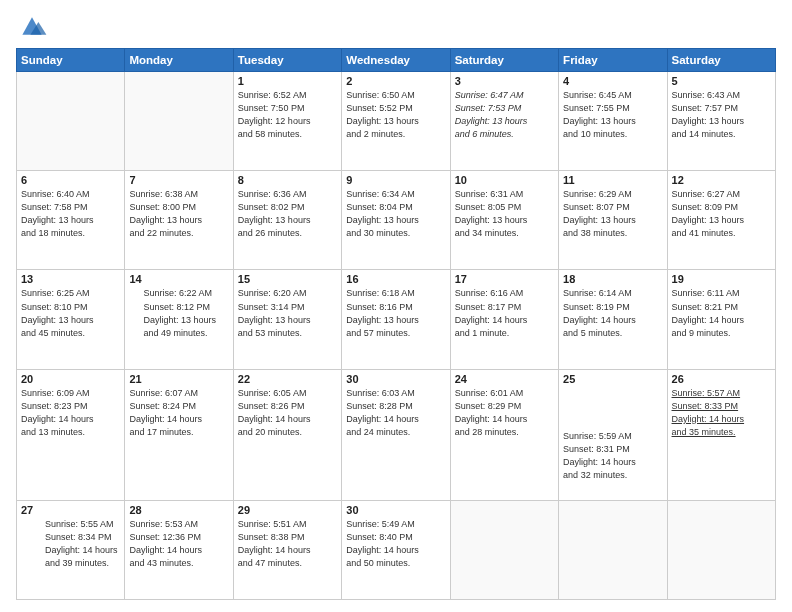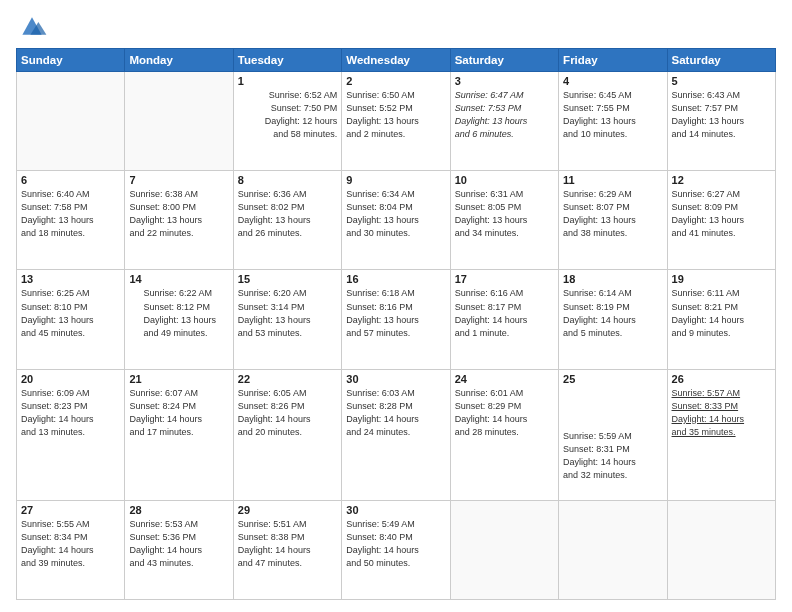--- a/index.html
+++ b/index.html
@@ -133,21 +133,21 @@
           <th>Friday</th>
           <th>Saturday</th>
         </tr>
     </thead>
     <tbody id="calendar-body">
     <tr>
           <td class="empty"></td>
           <td class="empty"></td>
           <td>
             <span class="day-number">1</span>
-            <div class="day-info" style="white-space: pre-line; text-align: right;">Sunrise: 6:52 AM
+            <div class="day-info" style="white-space: pre-line;">Sunrise: 6:52 AM
 Sunset: 7:50 PM
 Daylight: 12 hours
 and 58 minutes.</div>
           </td>
           <td>
             <span class="day-number">2</span>
             <div class="day-info" style="white-space: pre-line;">Sunrise: 6:50 AM
 Sunset: 5:52 PM
 Daylight: 13 hours
 and 2 minutes.</div>
@@ -323,29 +323,29 @@
             <span class="day-number">26</span>
             <div class="day-info" style="white-space: pre-line; text-decoration: underline;">Sunrise: 5:57 AM
 Sunset: 8:33 PM
 Daylight: 14 hours
 and 35 minutes.</div>
           </td>
         </tr>
         <tr>
           <td>
             <span class="day-number">27</span>
-            <div class="day-info" style="white-space: pre-line;">Sunrise: 5:55 AM
+            <div class="day-info" style="white-space: pre-line; margin-left: 24px;">Sunrise: 5:55 AM
 Sunset: 8:34 PM
 Daylight: 14 hours
 and 39 minutes.</div>
           </td>
           <td>
             <span class="day-number">28</span>
             <div class="day-info" style="white-space: pre-line;">Sunrise: 5:53 AM
-Sunset: 5:36 PM
+Sunset: 12:36 PM
 Daylight: 14 hours
 and 43 minutes.</div>
           </td>
           <td>
             <span class="day-number">29</span>
             <div class="day-info" style="white-space: pre-line;">Sunrise: 5:51 AM
 Sunset: 8:38 PM
 Daylight: 14 hours
 and 47 minutes.</div>
           </td>

